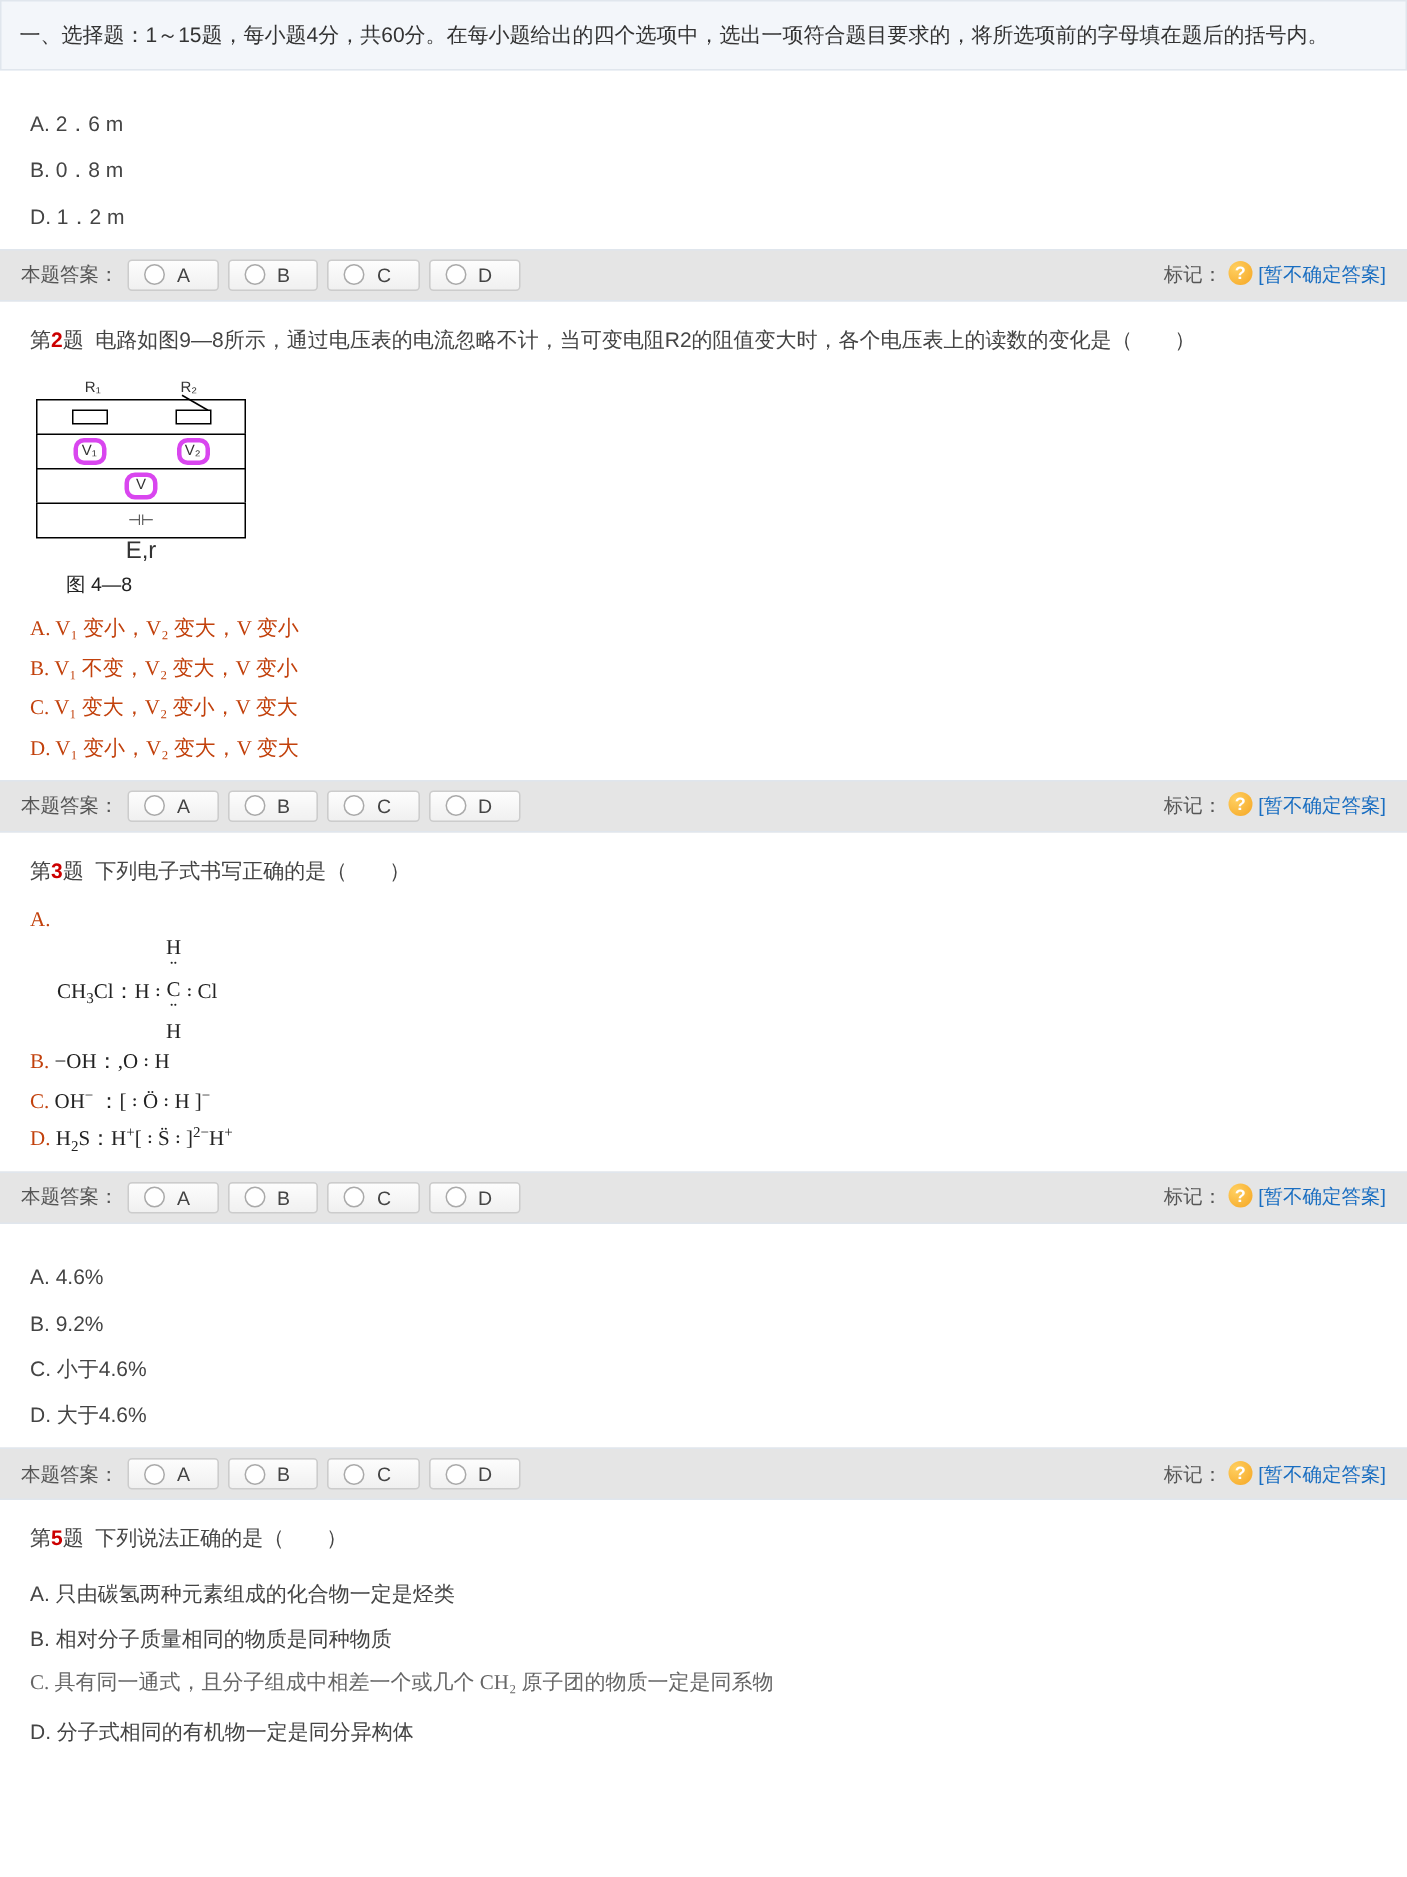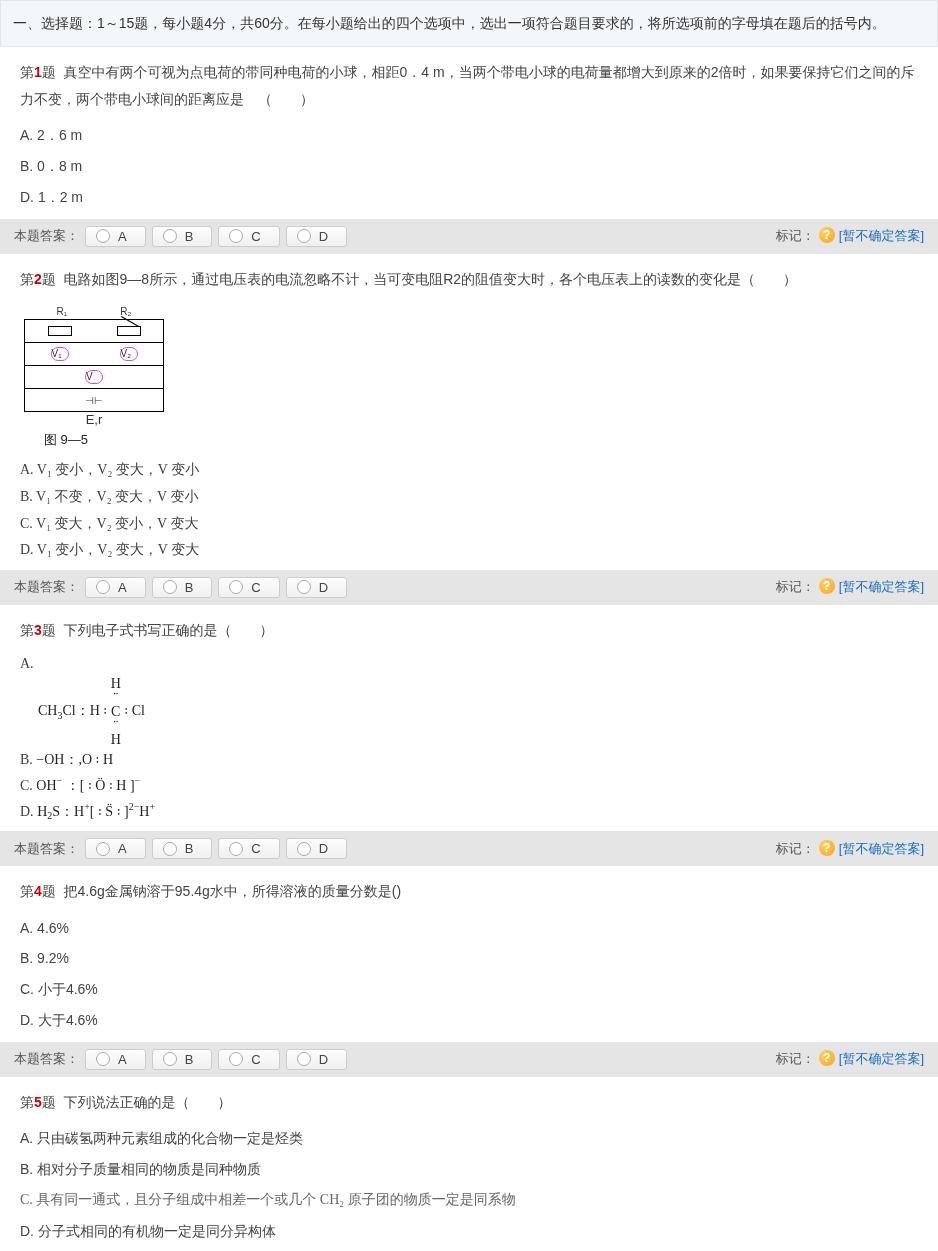--- a/index.html
+++ b/index.html
@@ -35,21 +35,21 @@
   }
   .options {
     margin-top: 8px;
     line-height: 2.2;
     color: #444;
   }
   .opt-row {
     display: block;
   }
   .opt-label {
-    color: #404040;
+    color: #c2410c;
   }
   .figure-placeholder {
     margin: 6px 0 2px 0;
   }
   .circuit-box {
     width: 140px;
     padding: 8px 4px 2px 4px;
     border: none;
   }
   .cb-row {
@@ -60,26 +60,26 @@
     border-left: 1px solid #000;
     border-right: 1px solid #000;
     height: 22px;
     font-size: 11px;
   }
   .cb-row:last-of-type {
     border-bottom: none;
   }
   .cb-meter {
     display:inline-block;
-    border:1px solid #d946ef;
+    border:3px solid #d946ef;
     border-radius: 7px;
     width: 16px; height:12px;
     line-height:12px;
     font-size:10px;
-    text-align:left;
+    text-align:center;
   }
   .resistor {
     display:inline-block;
     width: 22px; height: 8px;
     border:1px solid #000;
   }
   .figure-caption {
     font-size: 13px;
     color: #222;
     margin-left: 24px;
@@ -155,24 +155,20 @@
   .opt-img-line .opt-label { min-width: 20px; }
   .sup { vertical-align: super; font-size: 10px; }
   .sub { vertical-align: sub; font-size: 10px; }
 </style>
 </head>
 <body>
 
 <div class="section-header">一、选择题：1～15题，每小题4分，共60分。在每小题给出的四个选项中，选出一项符合题目要求的，将所选项前的字母填在题后的括号内。</div>
 
 <div class="question-block">
-  <div class="q-title">
-    <span class="q-prefix">第</span><span class="q-num">1</span><span class="q-prefix">题</span>
-    &nbsp;<span>真空中有两个可视为点电荷的带同种电荷的小球，相距0．4 m，当两个带电小球的电荷量都增大到原来的2倍时，如果要保持它们之间的斥力不变，两个带电小球间的距离应是　（　　）</span>
-  </div>
   <div class="options">
     <span class="opt-row">A. 2．6 m</span>
     <span class="opt-row">B. 0．8 m</span>
     <span class="opt-row">D. 1．2 m</span>
   </div>
 </div>
 <div class="answer-bar">
   <span class="answer-label">本题答案：</span>
   <span class="choice-btn">
       <span class="choice-radio"></span>
@@ -215,23 +211,23 @@
           </span>
         </div>
       <div class="cb-row">
           <span class="cb-meter">V₁</span>
           <span class="cb-meter">V₂</span>
         </div>
       <div class="cb-row" style="justify-content:center;">
           <span class="cb-meter">V</span>
         </div>
       <div class="cb-row" style="border-bottom:1px solid #000;justify-content:center;font-size:10px;">⊣⊢</div>
-      <div style="text-align:center;font-size:13px;">E,r</div>
+      <div style="text-align:center;font-size:16px;">E,r</div>
     </div>
-    <div class="figure-caption">图 9—5</div>
+    <div class="figure-caption">图 4—8</div>
   </div>
   <div class="options formula">
     <div class="opt-img-line">
         <span class="opt-label">A.  V₁ 变小，V₂ 变大，V 变小</span>
       </div>
     <div class="opt-img-line">
         <span class="opt-label">B.  V₁ 不变，V₂ 变大，V 变小</span>
       </div>
     <div class="opt-img-line">
         <span class="opt-label">C.  V₁ 变大，V₂ 变小，V 变大</span>
@@ -308,24 +304,20 @@
       <span>D</span>
     </span>
   <span class="mark-area">
     <span class="mark-label">标记：</span>
     <span class="mark-icon">?</span>
     <span class="mark-link">[暂不确定答案]</span>
   </span>
 </div>
 
 <div class="question-block">
-  <div class="q-title">
-    <span class="q-prefix">第</span><span class="q-num">4</span><span class="q-prefix">题</span>
-    &nbsp;<span>把4.6g金属钠溶于95.4g水中，所得溶液的质量分数是()</span>
-  </div>
   <div class="options">
     <span class="opt-row">A. 4.6%</span>
     <span class="opt-row">B. 9.2%</span>
     <span class="opt-row">C. 小于4.6%</span>
     <span class="opt-row">D. 大于4.6%</span>
   </div>
 </div>
 <div class="answer-bar">
   <span class="answer-label">本题答案：</span>
   <span class="choice-btn">

